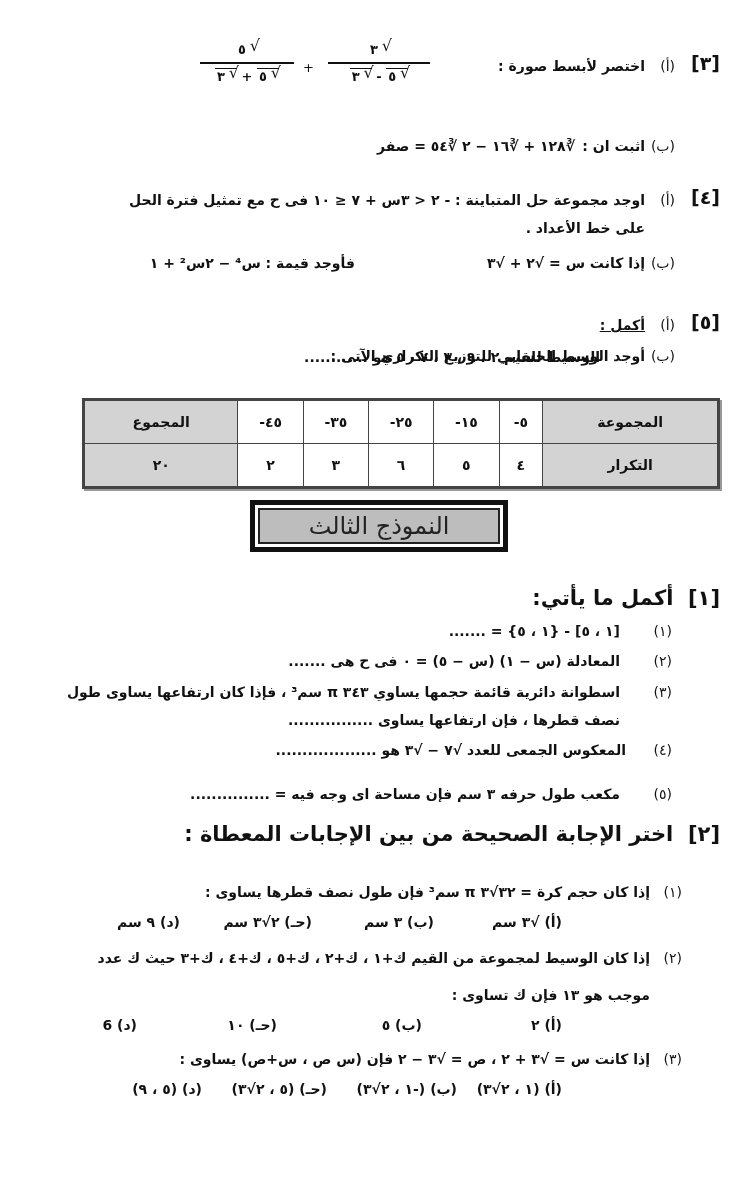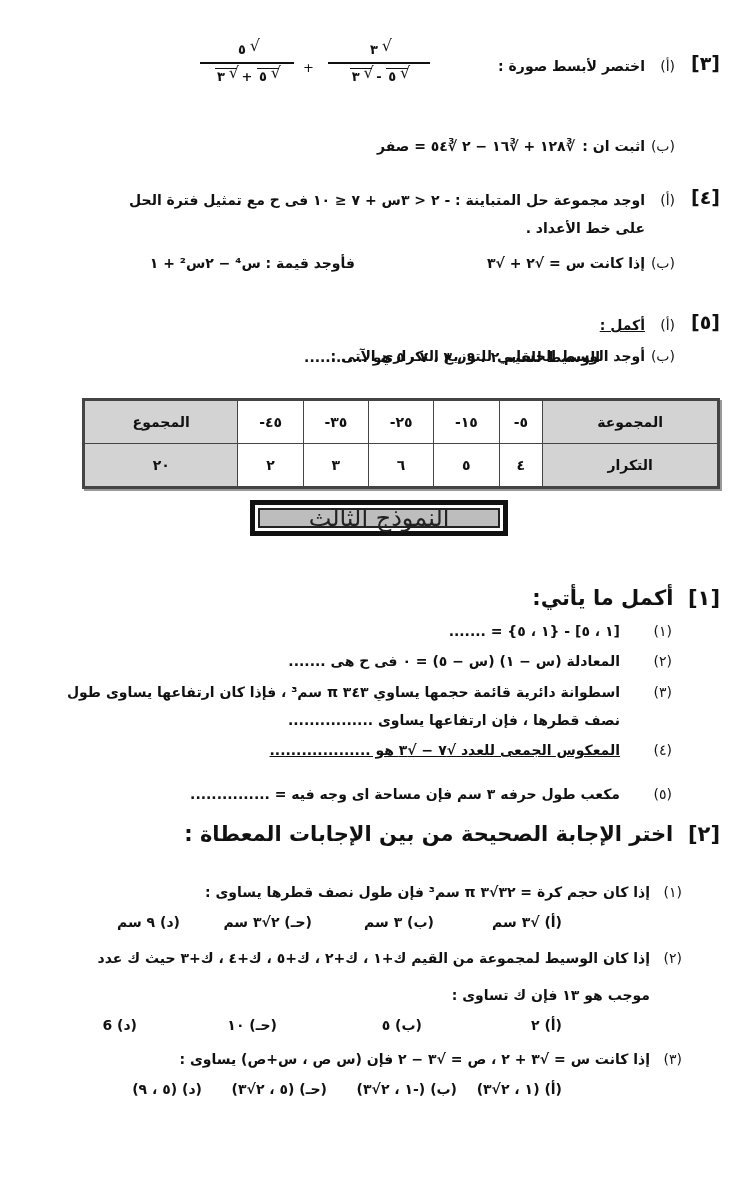--- a/index.html
+++ b/index.html
@@ -22,21 +22,21 @@
     .frac .bar { border-top: 2px solid #111; }
     .frac .den { height: 26px; line-height: 26px; }
     table.freq {
       position: absolute; left: 82px; top: 398px; width: 638px; height: 86px;
       border-collapse: collapse; direction: rtl; border: 3px solid #444;
       box-shadow: 2px 2px 0 #999; font-weight: bold; font-size: 14px;
     }
     table.freq td { border: 1.5px solid #444; text-align: center; height: 40px; }
     table.freq td.head { background: #d3d3d3; }
     .model-box {
-      position: absolute; left: 250px; top: 500px; width: 258px; height: 36px;
+      position: absolute; left: 250px; top: 500px; width: 258px; height: 52px;
       border: 5px solid #111; background: #fff; box-sizing: border-box;
     }
     .model-inner {
       position: absolute; left: 3px; top: 3px; right: 3px; bottom: 3px;
       border: 2px solid #222; background: #bdbdbd;
       display: flex; align-items: center; justify-content: center;
       font-size: 24px; color: #222; direction: rtl;
     }
     .sec-title { position: absolute; direction: rtl; font-weight: bold; font-size: 21px; white-space: nowrap; }
     .opts { position: absolute; direction: rtl; font-size: 14px; font-weight: bold; display: flex; white-space: nowrap; }
@@ -124,21 +124,21 @@
 <div class="line" style="right:110px; top:621px;">[١ ، ٥] - {١ ، ٥} = .......</div>
 
 <div class="line" style="right:58px; top:651px; font-weight:normal;">(٢)</div>
 <div class="line" style="right:110px; top:651px;">المعادلة (س − ١) (س − ٥) = ٠ فى ح هى .......</div>
 
 <div class="line" style="right:58px; top:682px; font-weight:normal;">(٣)</div>
 <div class="line" style="right:110px; top:682px;">اسطوانة دائرية قائمة حجمها يساوي ٣٤٣ π سم³ ، فإذا كان ارتفاعها يساوى طول</div>
 <div class="line" style="right:110px; top:710px;">نصف قطرها ، فإن ارتفاعها يساوى ................</div>
 
 <div class="line" style="right:58px; top:740px; font-weight:normal;">(٤)</div>
-<div class="line" style="right:110px; top:740px;text-decoration:underline;">المعكوس الجمعى للعدد √٧ − √٣ هو ...................</div>
+<div class="line" style="right:104px; top:740px;">المعكوس الجمعى للعدد √٧ − √٣ هو ...................</div>
 
 <div class="line" style="right:58px; top:784px; font-weight:normal;">(٥)</div>
 <div class="line" style="right:110px; top:784px;">مكعب طول حرفه ٣ سم فإن مساحة اى وجه فيه = ...............</div>
 
 <div class="sec-title" style="right:10px; top:822px;">
   <span>[٢]</span>&nbsp;
   <span>اختر الإجابة الصحيحة من بين الإجابات المعطاة :</span>
 </div>
 
 <div class="line" style="right:48px; top:882px; font-weight:normal;">(١)</div>

